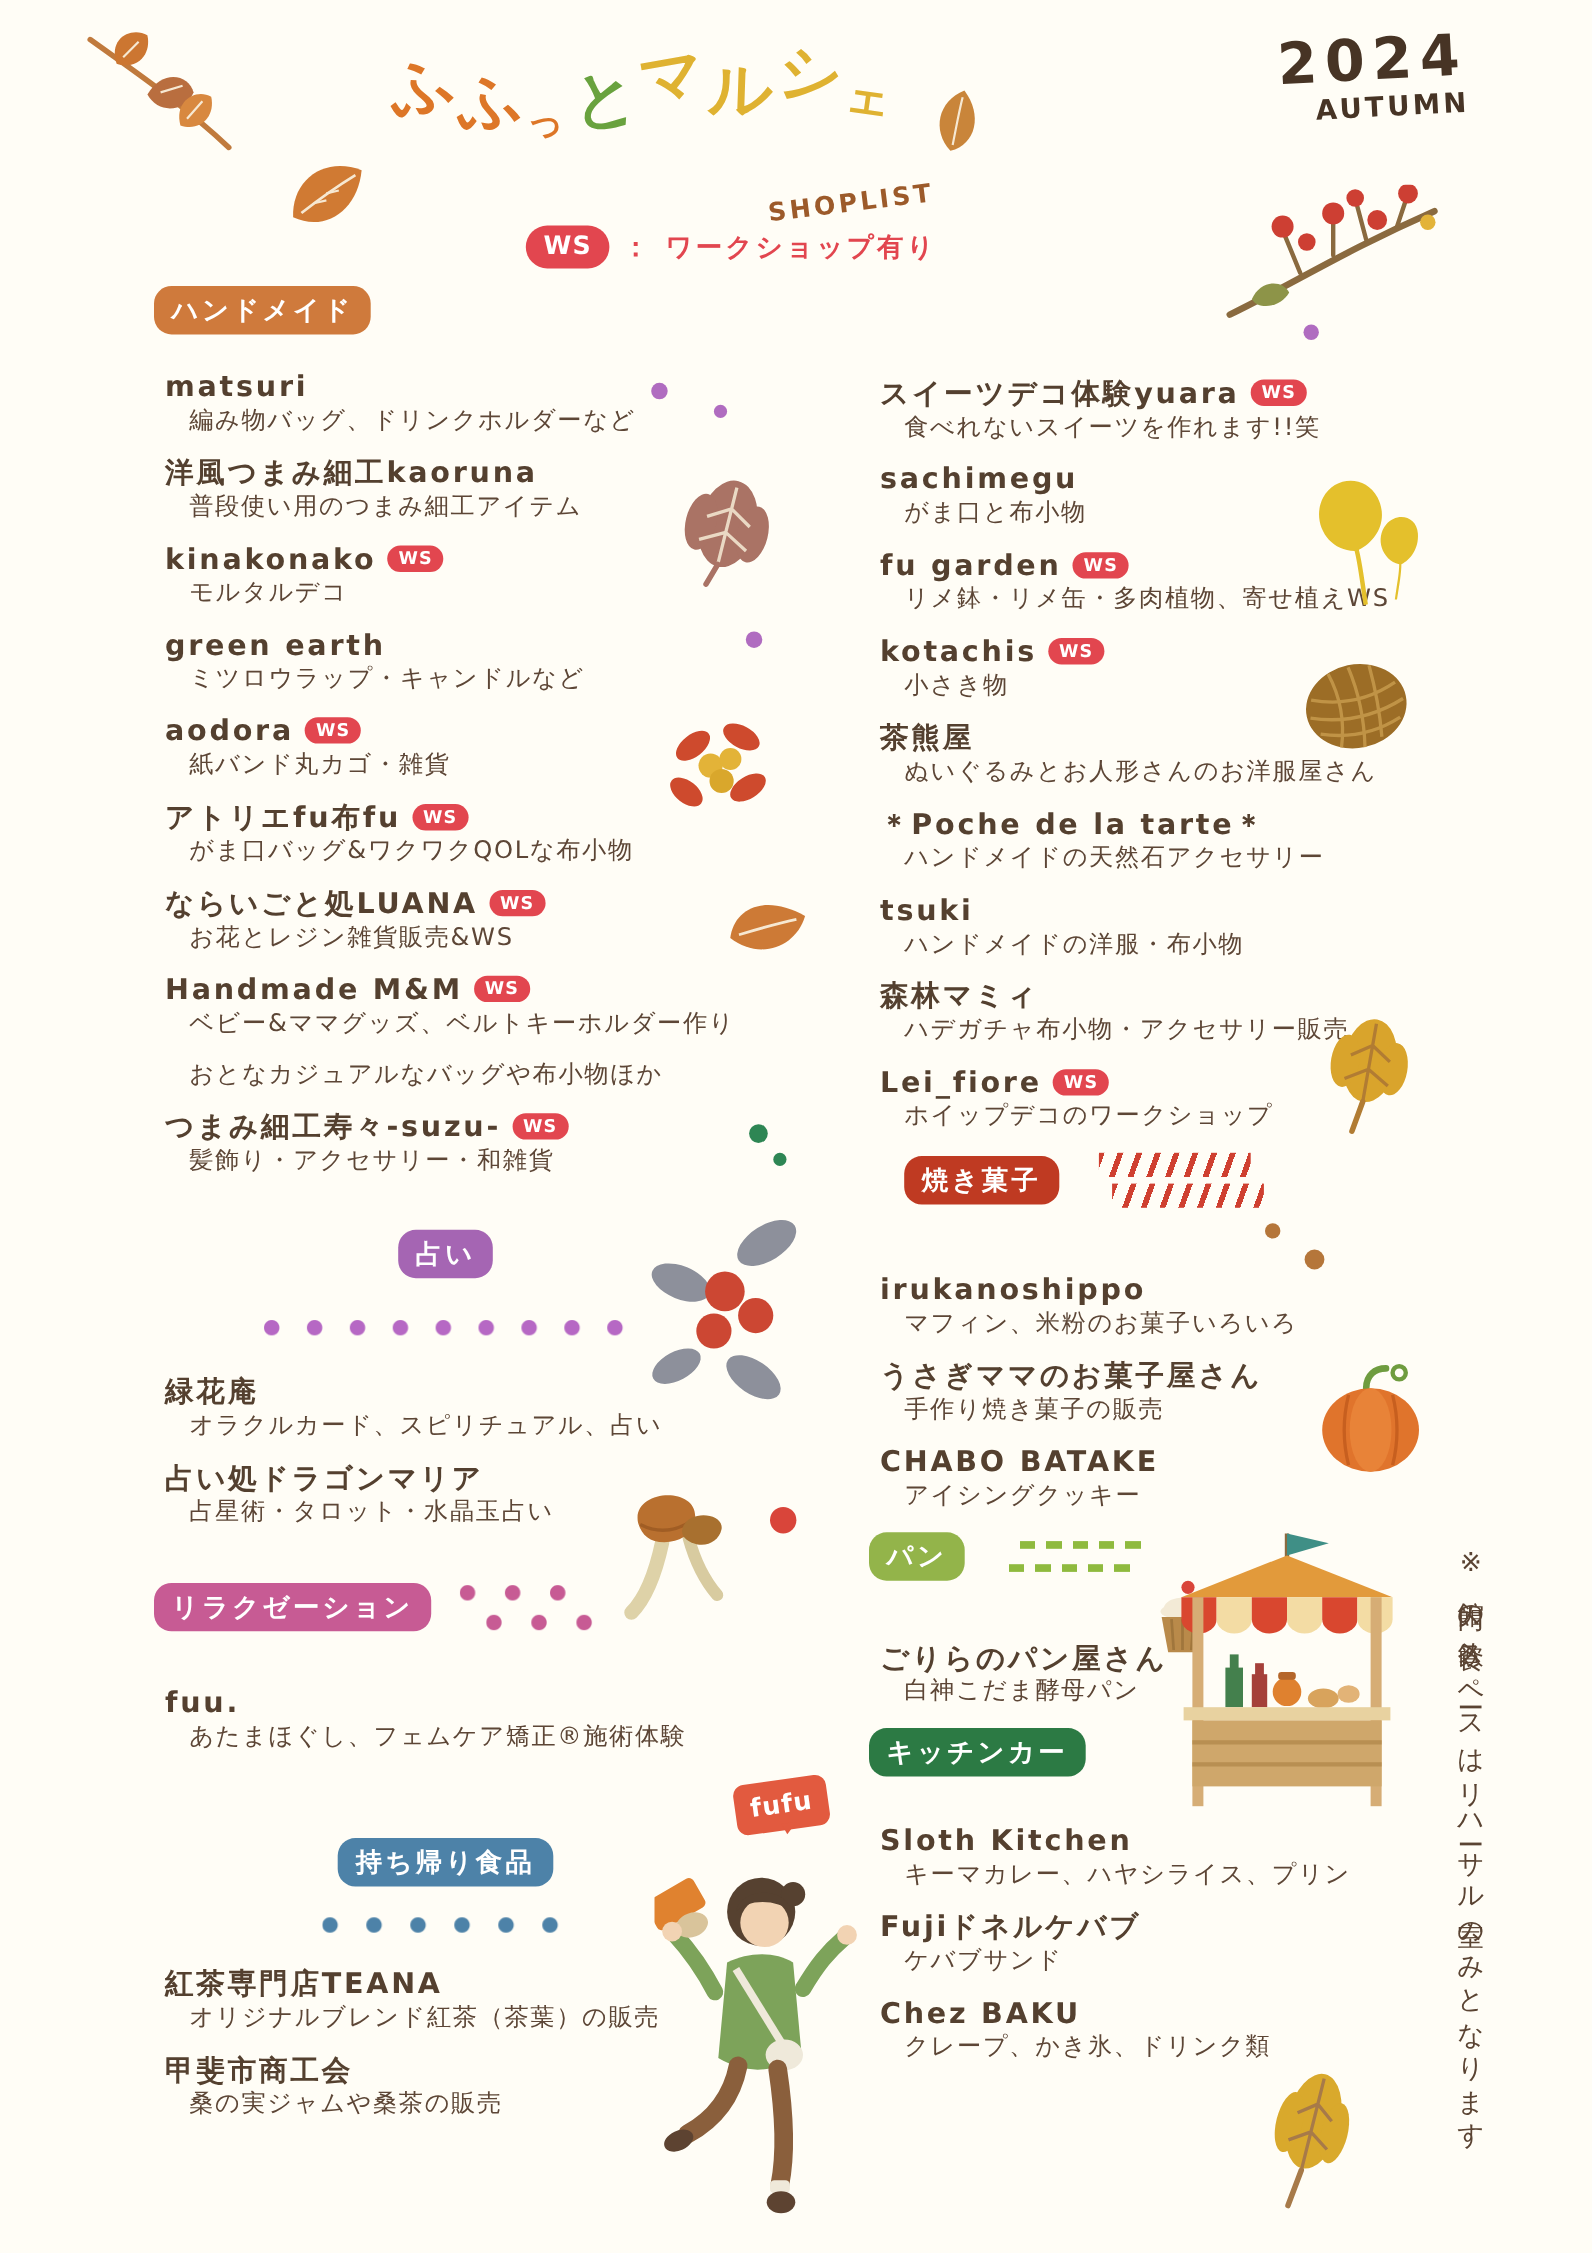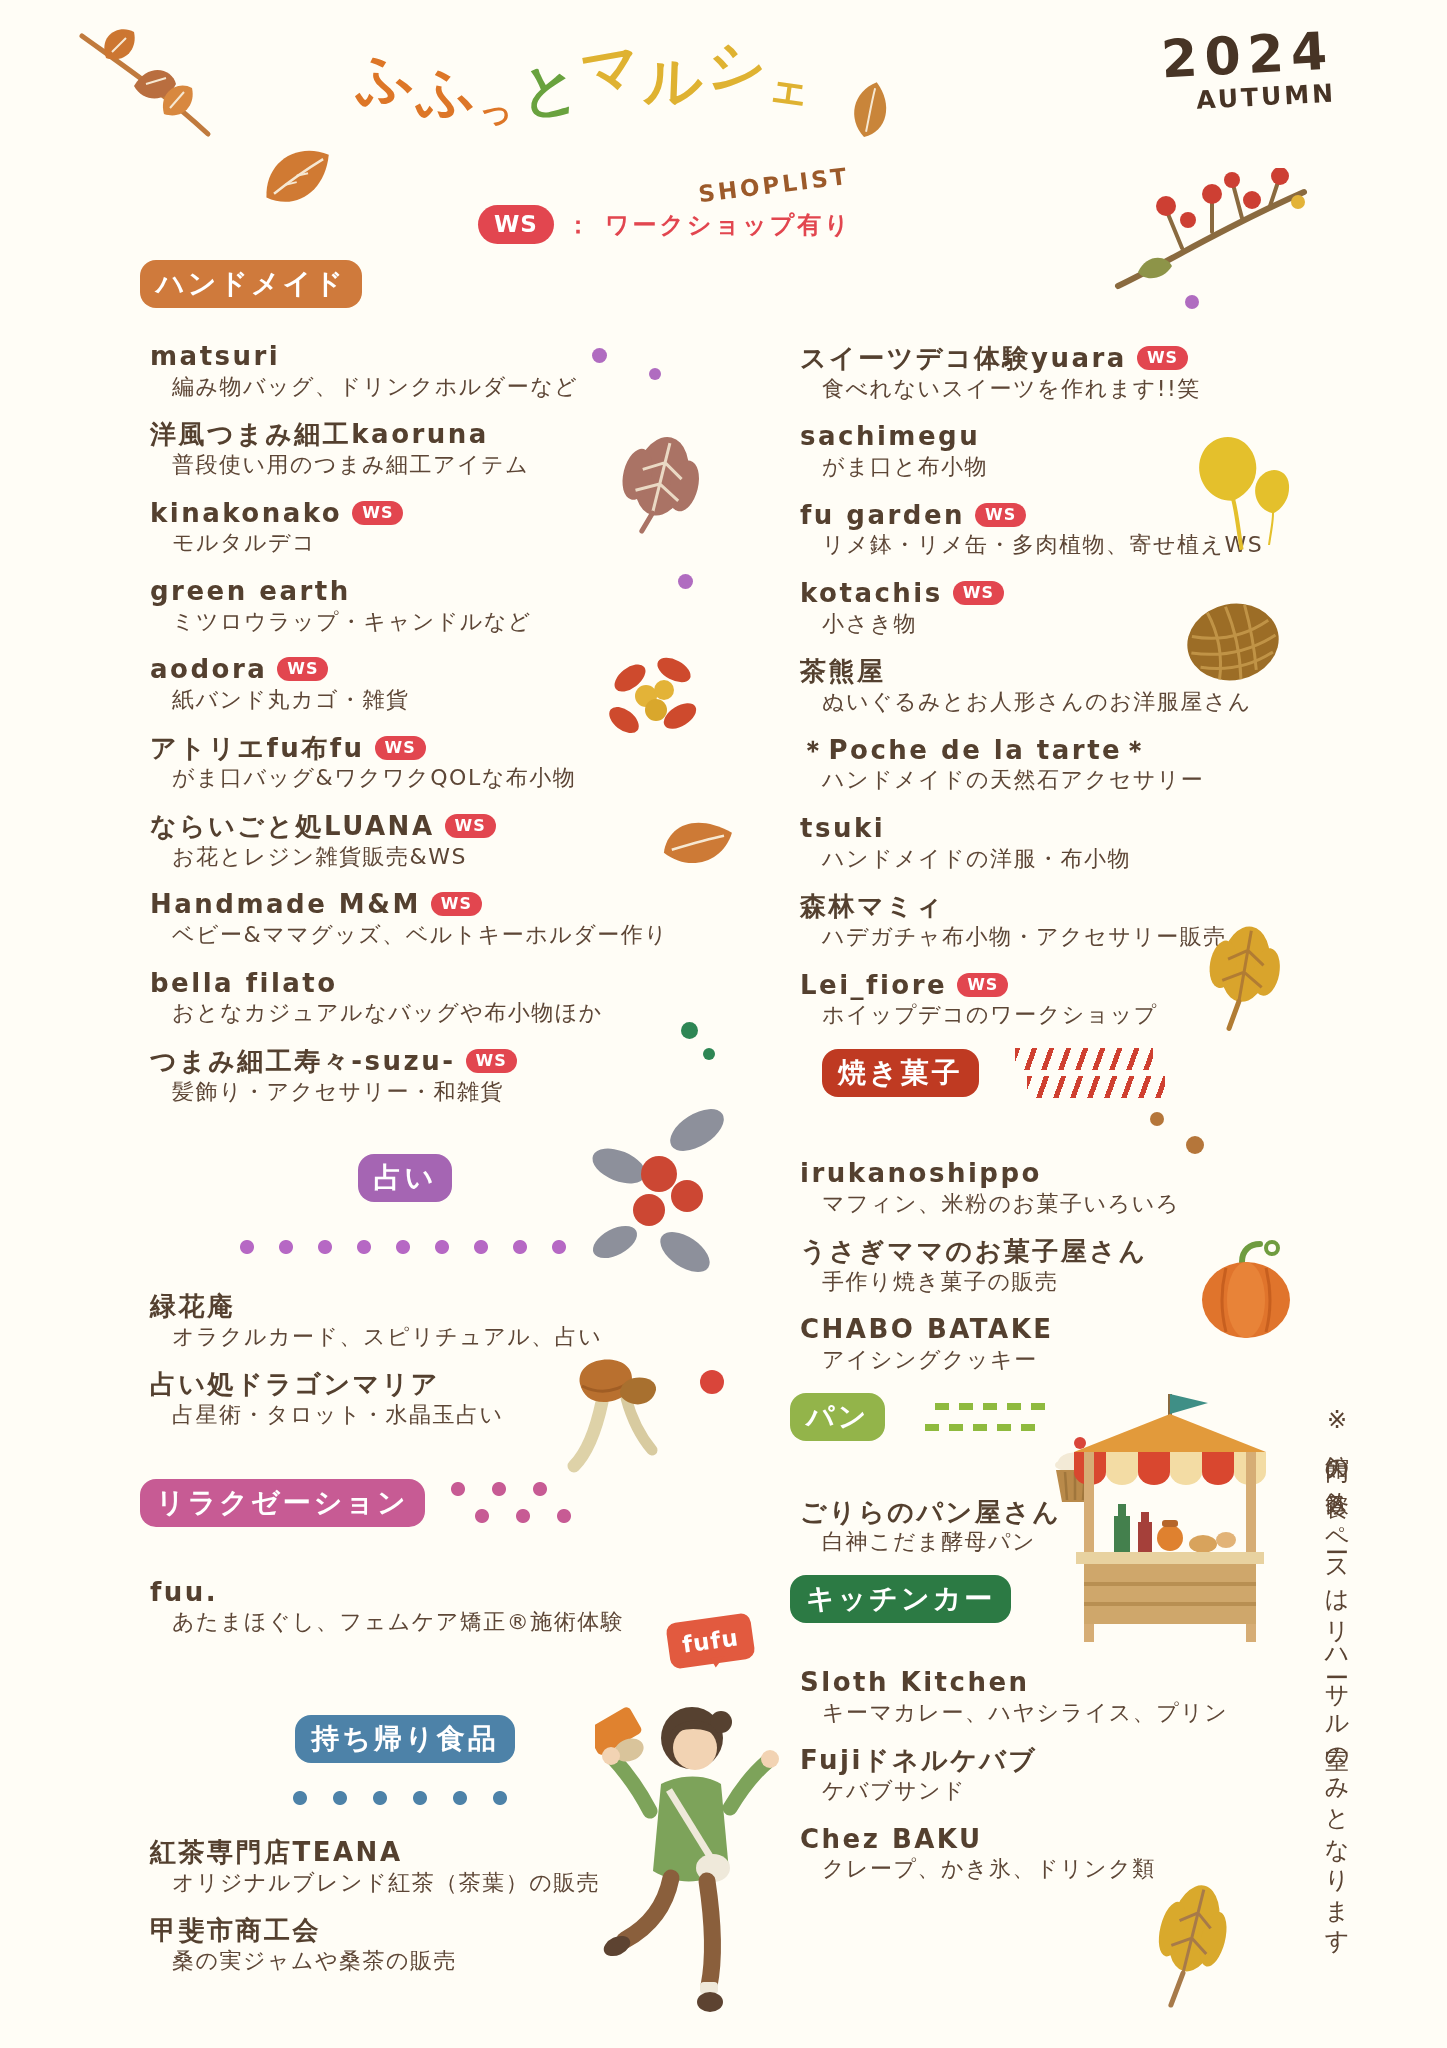--- a/index.html
+++ b/index.html
@@ -24,21 +24,21 @@
   .year-block{right:112px;top:28px;text-align:right;color:#473425;transform:rotate(-3deg);}
   .year-block .y{font-size:52px;font-weight:700;letter-spacing:7px;line-height:1.05;}
   .year-block .s{font-size:25px;font-weight:700;letter-spacing:3px;}
   .legend{left:478px;top:205px;display:flex;align-items:center;gap:12px;color:#e2464f;font-weight:700;font-size:24px;letter-spacing:3px;}
   .ws-pill{display:inline-block;background:#e2464f;color:#fff;font-weight:700;border-radius:999px;line-height:1;}
   .legend .ws-pill{font-size:23px;padding:8px 16px;letter-spacing:1px;}
   
   .col{position:absolute;}
   .col-left{left:140px;top:260px;width:530px;}
   .col-right{left:790px;top:343px;width:480px;}
-  .badge{display:inline-block;color:#fff;font-weight:700;font-size:28px;letter-spacing:3px;line-height:1;padding:10px 16px;border-radius:16px;white-space:nowrap;}
+  .badge{display:inline-block;color:#fff;font-weight:700;font-size:24px;letter-spacing:3px;line-height:1;padding:10px 16px;border-radius:16px;white-space:nowrap;}
   .badge-handmade{margin-bottom:33px;}
   .section-row{display:flex;align-items:center;}
   .shop{margin-left:10px;margin-bottom:18px;}
   .shop-name{font-size:26px;font-weight:700;letter-spacing:2.5px;line-height:1.22;white-space:nowrap;color:#54402f;}
   .shop-desc{font-size:22px;letter-spacing:1.5px;line-height:1.3;margin-left:22px;white-space:nowrap;color:#5d4636;}
   .ws-inline{font-size:16px;padding:4px 10px;margin-left:10px;vertical-align:4px;letter-spacing:1px;}
   
   .row-uranai{margin-top:48px;margin-bottom:37px;gap:38px;flex-direction:column;}
   .row-relax{margin-top:49px;margin-bottom:50px;gap:26px;}
   .row-takeout{margin-top:78px;margin-bottom:32px;gap:28px;flex-direction:column;}
@@ -115,21 +115,20 @@
       </div>
       <div class="shop">
         <div class="shop-name">ならいごと処LUANA<span class="ws-pill ws-inline">WS</span></div>
         <div class="shop-desc">お花とレジン雑貨販売&amp;WS</div>
       </div>
       <div class="shop">
         <div class="shop-name">Handmade M&amp;M<span class="ws-pill ws-inline">WS</span></div>
         <div class="shop-desc">ベビー&amp;ママグッズ、ベルトキーホルダー作り</div>
       </div>
       <div class="shop">
-        <div class="shop-name">bella filato</div>
         <div class="shop-desc">おとなカジュアルなバッグや布小物ほか</div>
       </div>
       <div class="shop">
         <div class="shop-name">つまみ細工寿々-suzu-<span class="ws-pill ws-inline">WS</span></div>
         <div class="shop-desc">髪飾り・アクセサリー・和雑貨</div>
       </div>
     </div>
 
   <div class="section-row row-uranai">
     <span class="badge" style="background: rgb(165, 101, 179);">占い</span>

